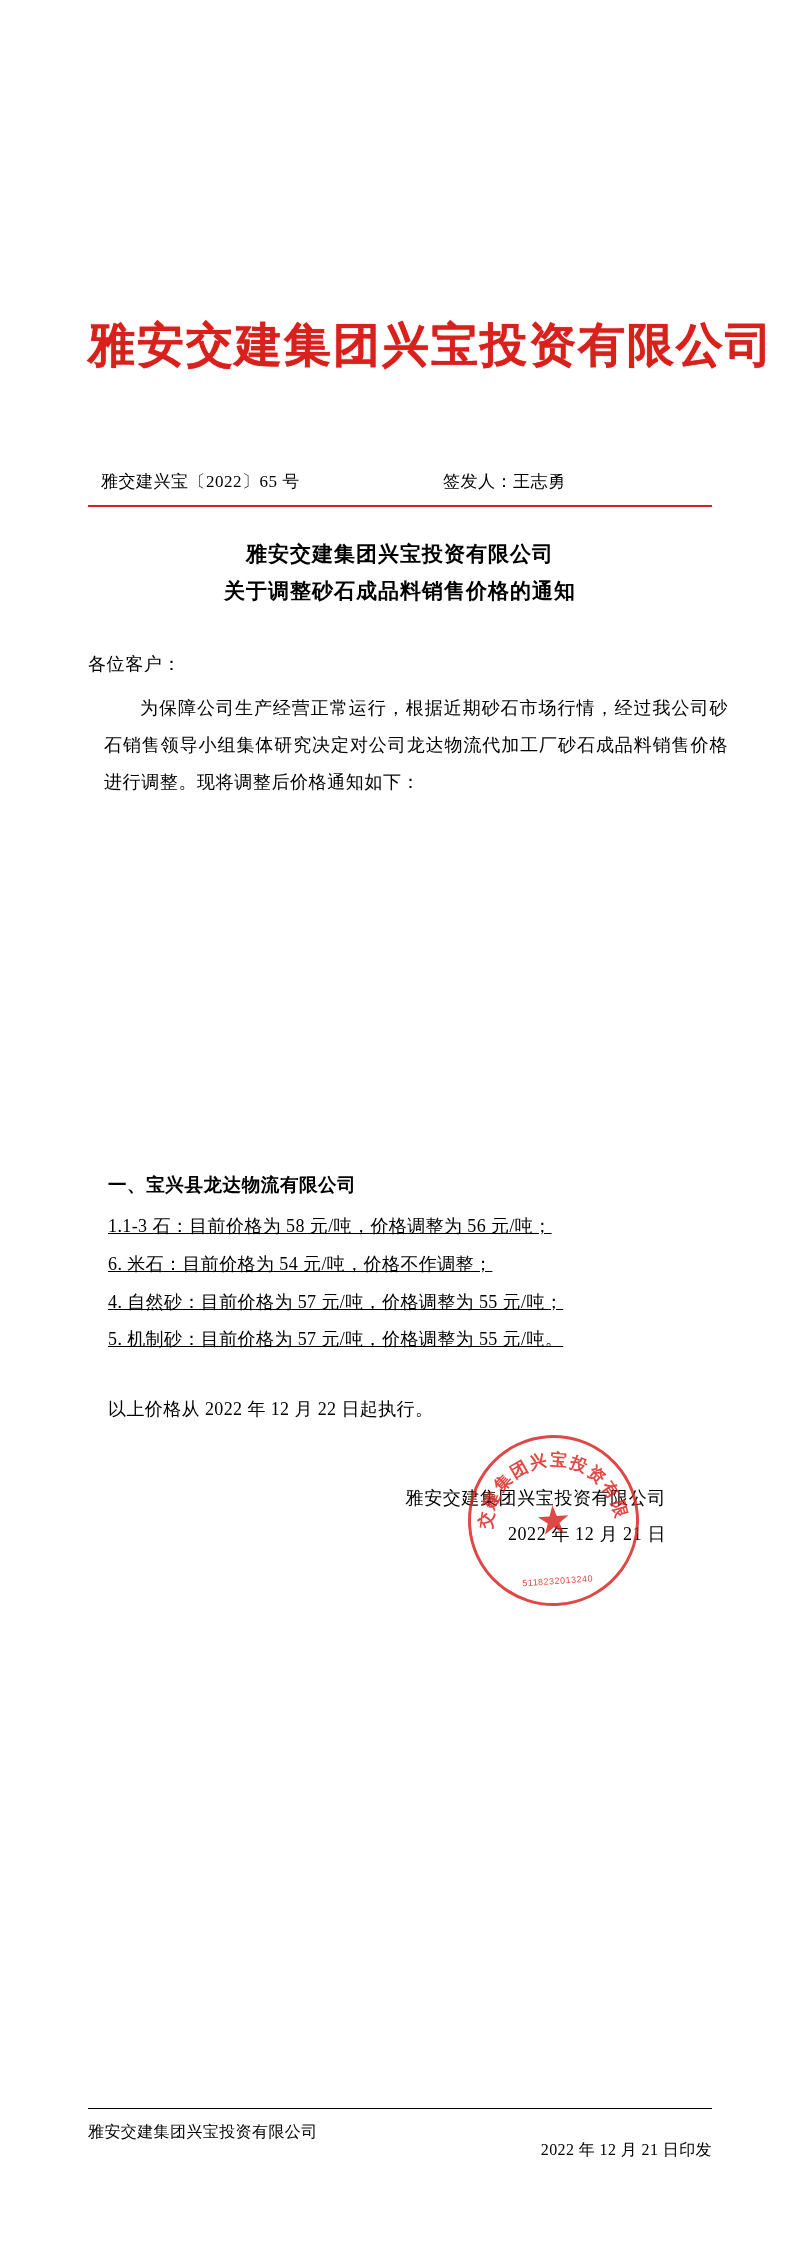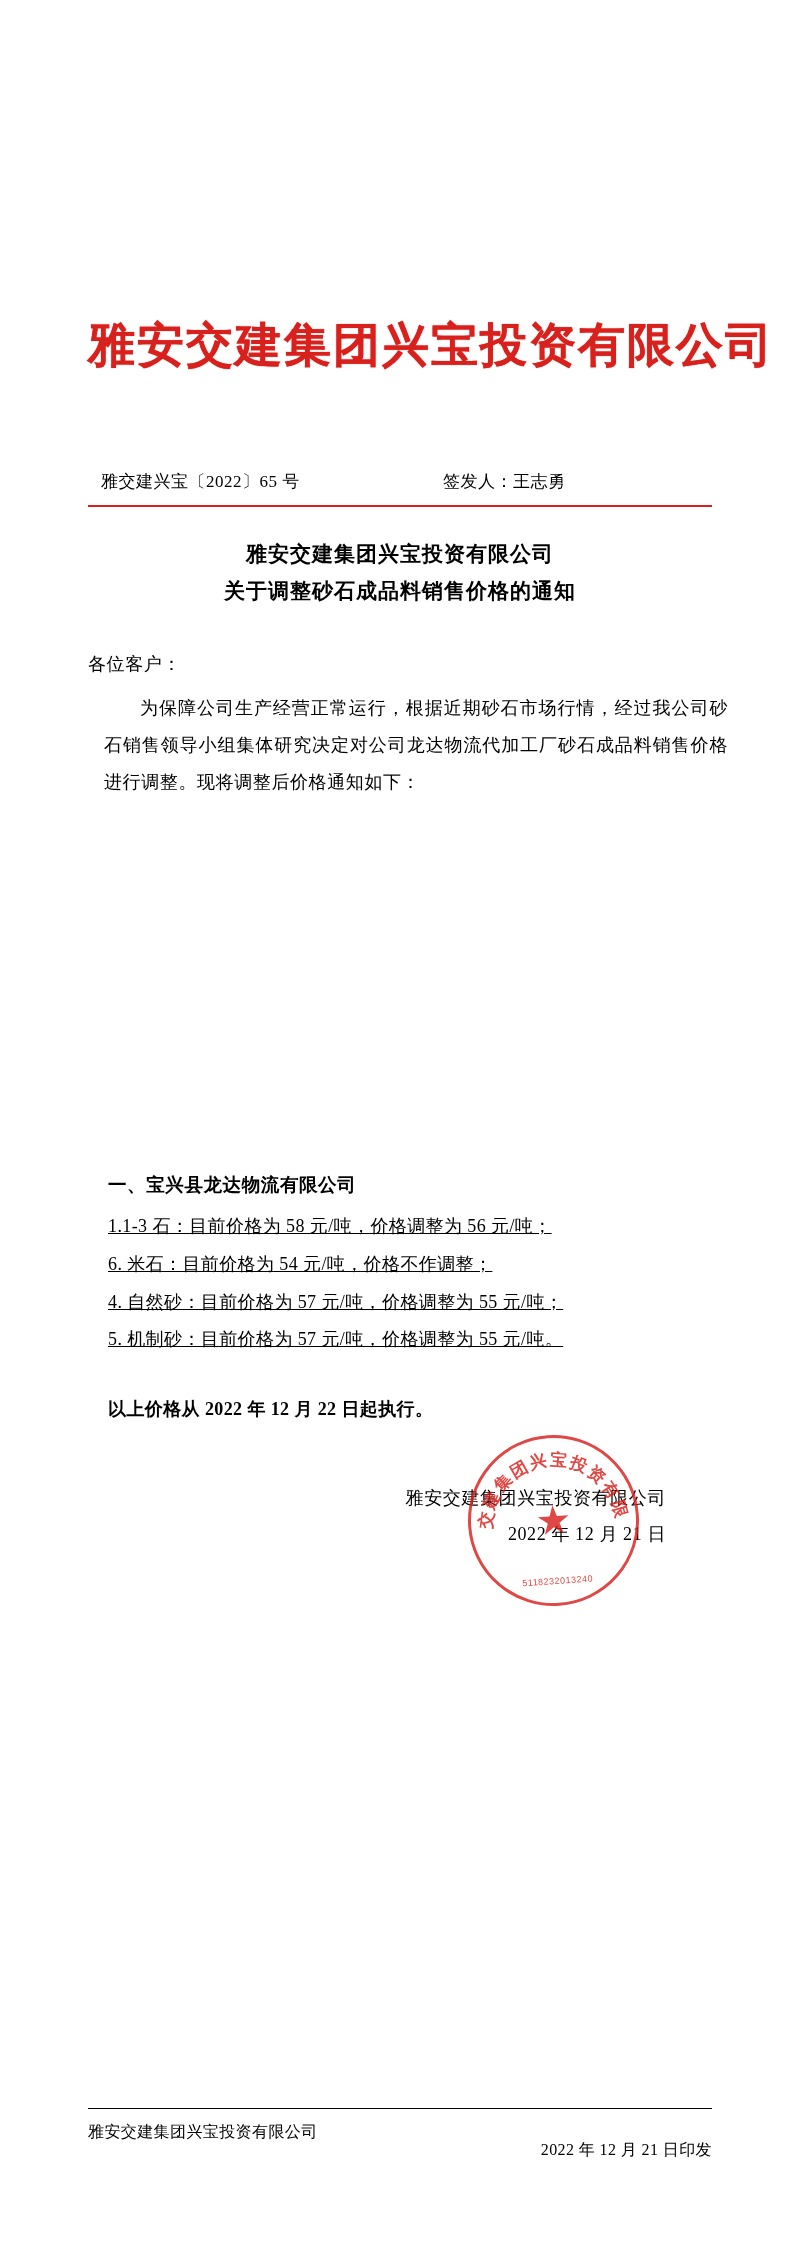--- a/index.html
+++ b/index.html
@@ -135,21 +135,20 @@
     text-decoration: underline;
   }
   .list-item { white-space: nowrap; }
   .list-note {
     position: absolute;
     left: 20px;
     top: 1397px;
     font-size: 18px;
     letter-spacing: 0.4px;
     white-space: nowrap;
-    font-weight: bold;
   }
 
   
   .sign-block {
     position: absolute;
     left: 0;
     top: 1480px;
     width: 624px;
     font-size: 18px;
     line-height: 2.0;

